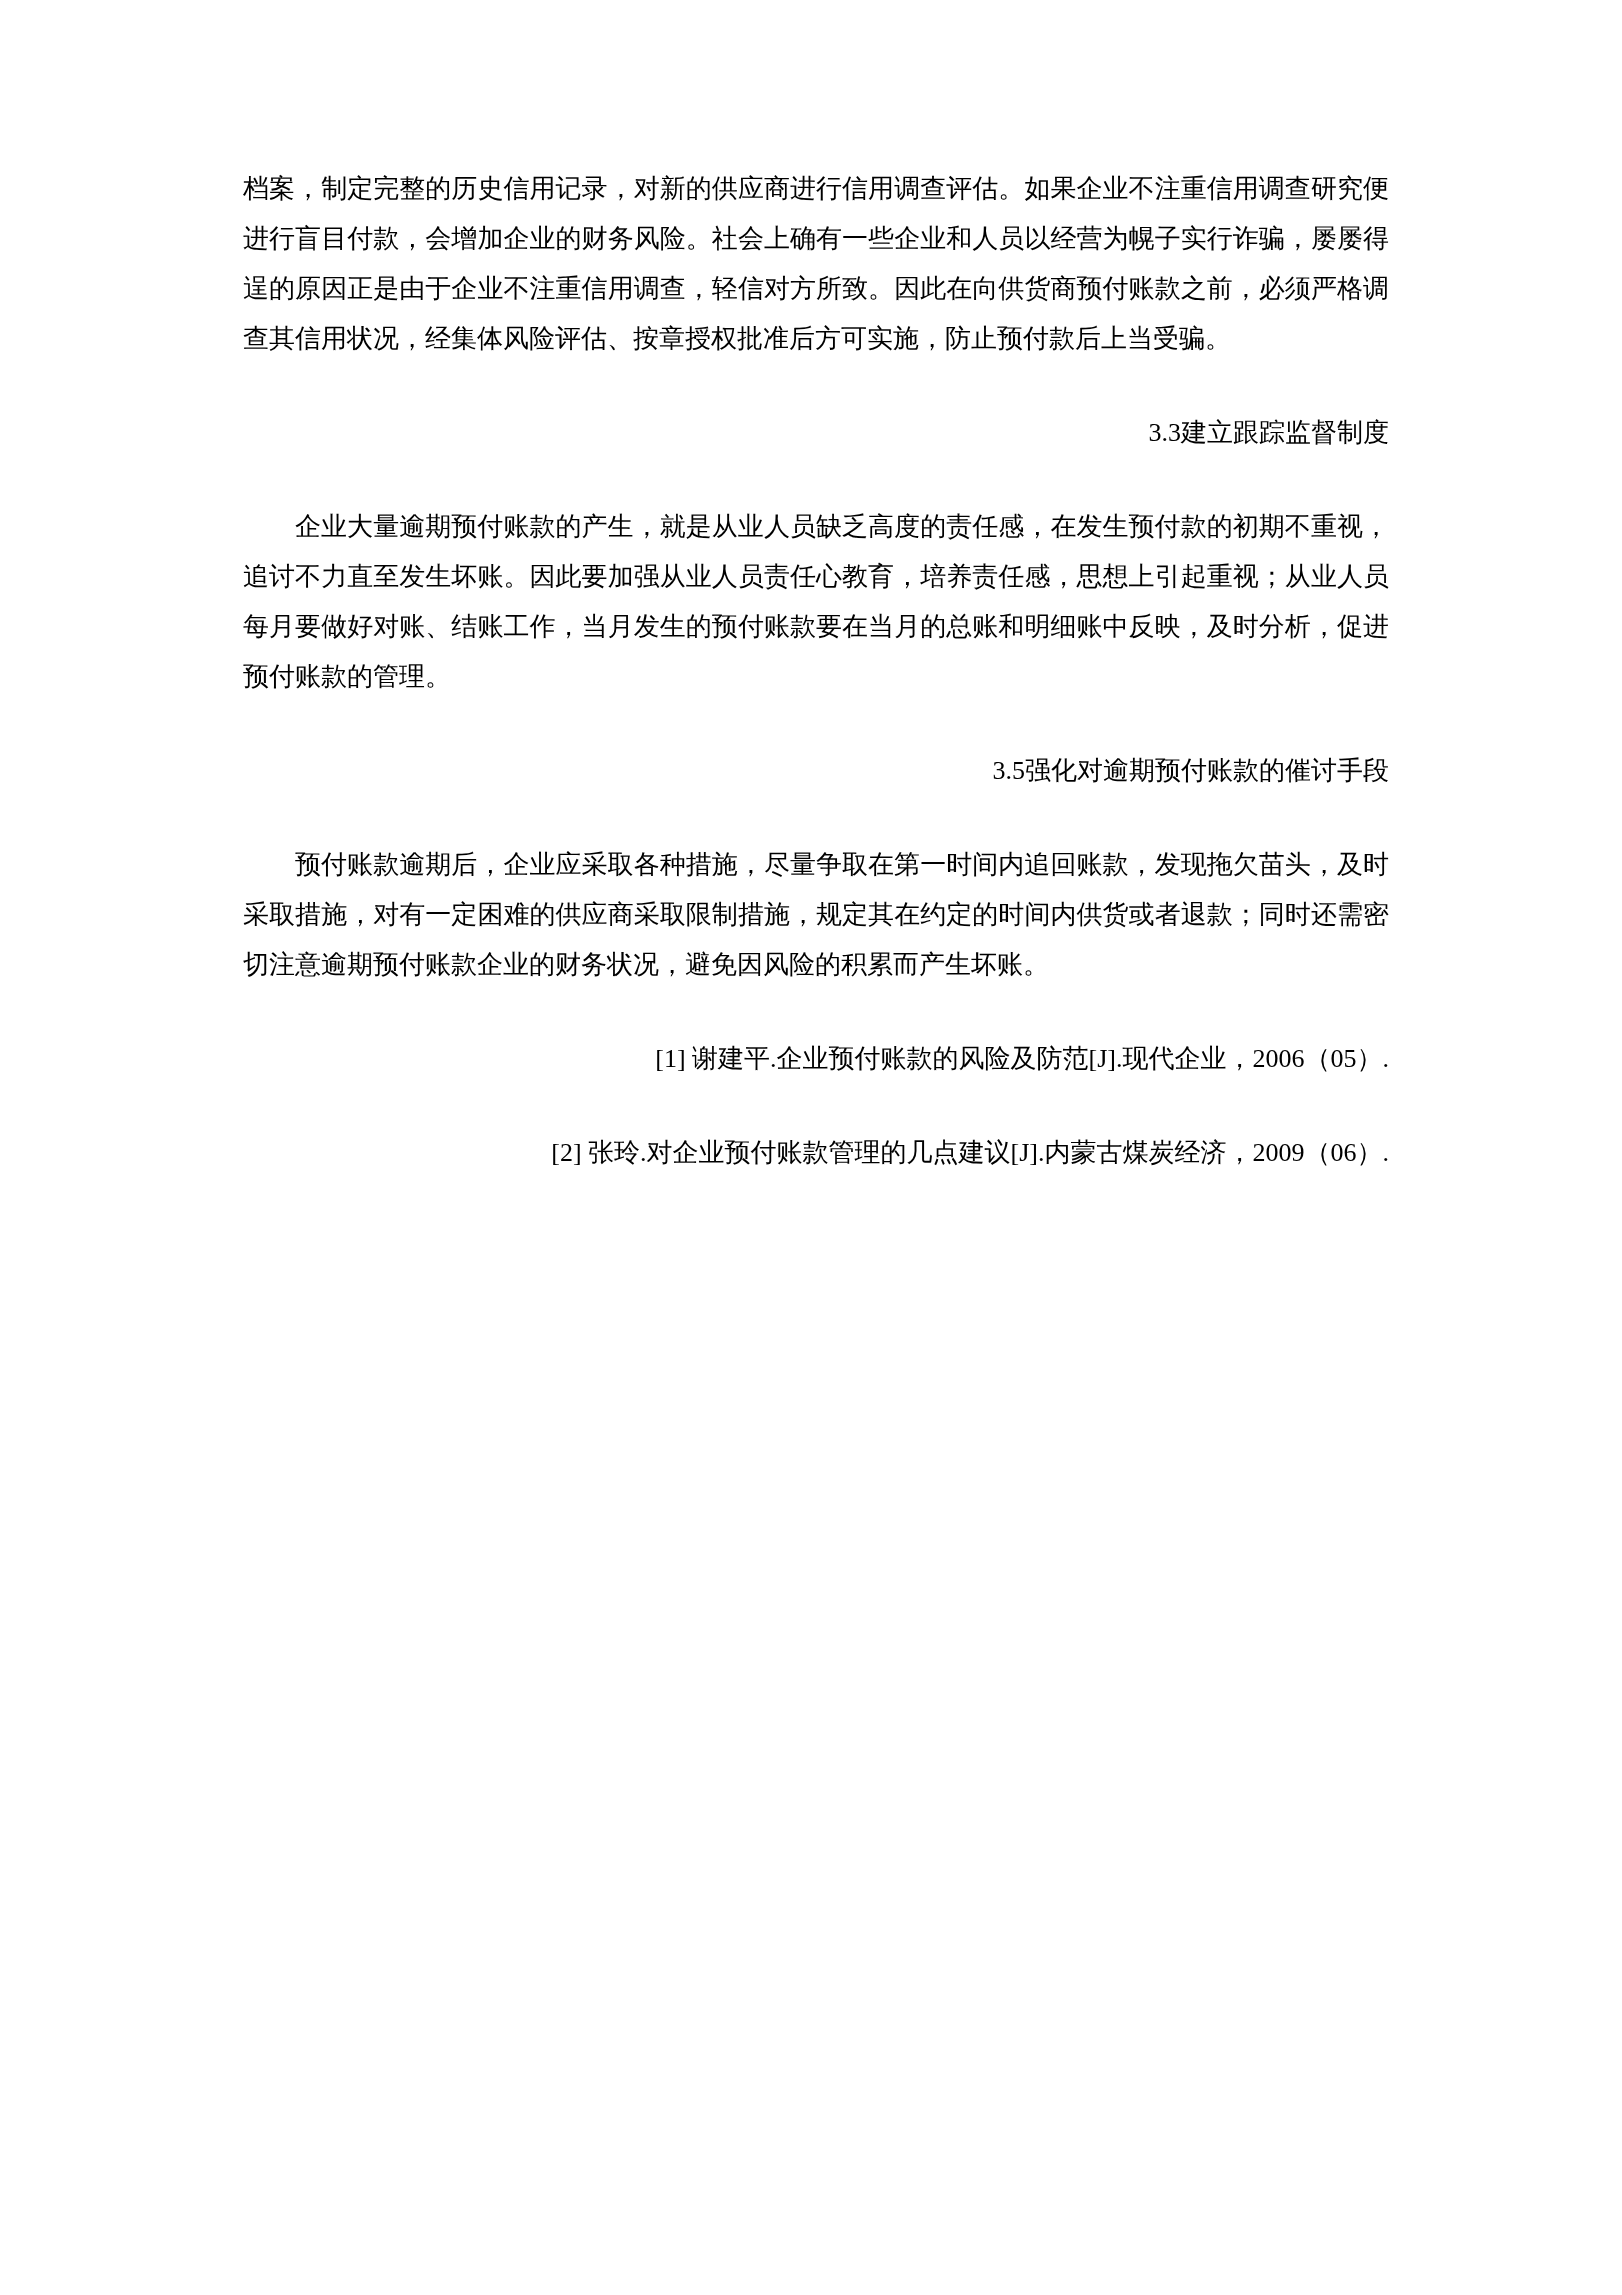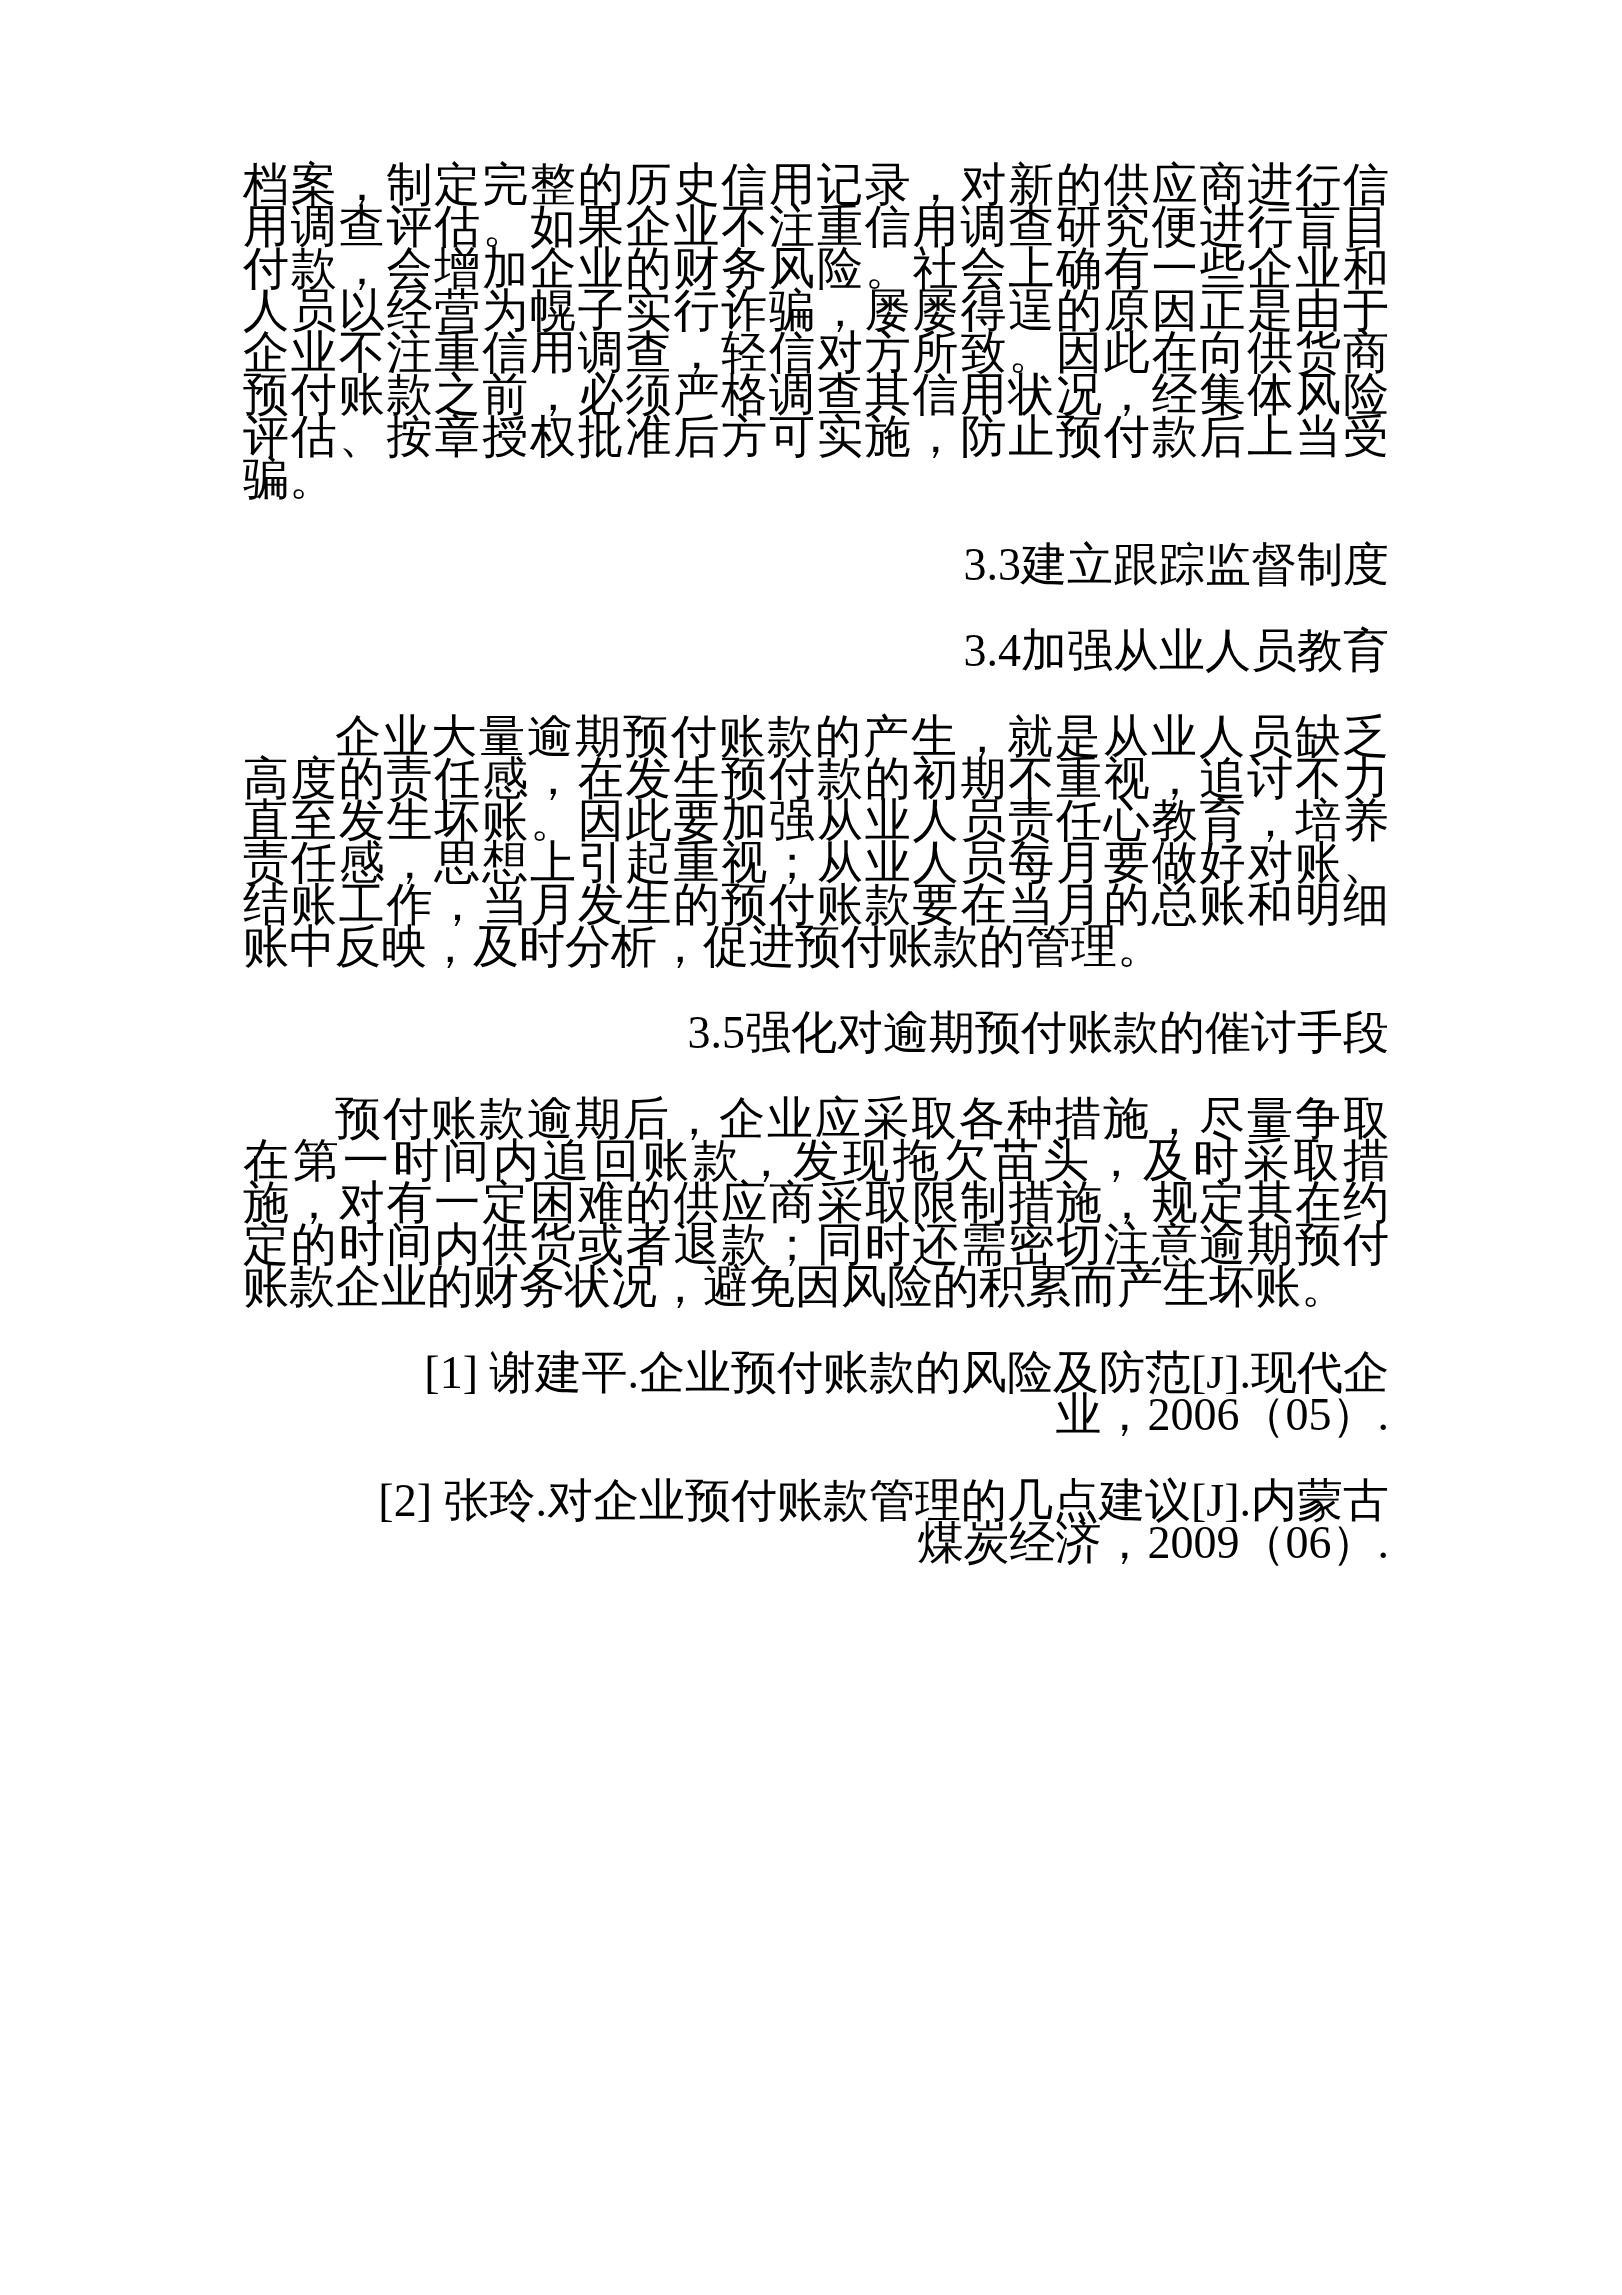--- a/index.html
+++ b/index.html
@@ -13,22 +13,22 @@
     height: 2295px;
     box-sizing: border-box;
     background: #ffffff;
     padding: 164px 0 0 243px;
     overflow: hidden;
   }
   .doc-text {
     width: 1146px;
     color: #000000;
     font-family: "Liberation Serif", "DejaVu Serif", serif;
-    font-size: 46px;
-    line-height: 42px;
+    font-size: 26px;
+    line-height: 50px;
   }
   p.block {
     margin: 0 0 44px 0;
     padding: 0;
     text-align: justify;
     text-indent: 2em;
     word-break: break-all;
   }
   p.block.no-indent {
     text-indent: 0;
@@ -41,21 +41,20 @@
 <body>
 
 <div class="page">
   <div class="doc-text">
 
     <p class="block no-indent">档案，制定完整的历史信用记录，对新的供应商进行信用调查评估。如果企业不注重信用调查研究便进行盲目付款，会增加企业的财务风险。社会上确有一些企业和人员以经营为幌子实行诈骗，屡屡得逞的原因正是由于企业不注重信用调查，轻信对方所致。因此在向供货商预付账款之前，必须严格调查其信用状况，经集体风险评估、按章授权批准后方可实施，防止预付款后上当受骗。</p>
 
     <p class="block single-line">3.3建立跟踪监督制度</p>
 
 
-    <p class="block single-line">3.4加强从业人员教育</p>
 
     <p class="block">企业大量逾期预付账款的产生，就是从业人员缺乏高度的责任感，在发生预付款的初期不重视，追讨不力直至发生坏账。因此要加强从业人员责任心教育，培养责任感，思想上引起重视；从业人员每月要做好对账、结账工作，当月发生的预付账款要在当月的总账和明细账中反映，及时分析，促进预付账款的管理。</p>
 
     <p class="block single-line">3.5强化对逾期预付账款的催讨手段</p>
 
     <p class="block">预付账款逾期后，企业应采取各种措施，尽量争取在第一时间内追回账款，发现拖欠苗头，及时采取措施，对有一定困难的供应商采取限制措施，规定其在约定的时间内供货或者退款；同时还需密切注意逾期预付账款企业的财务状况，避免因风险的积累而产生坏账。</p>
 
 
 
     <p class="block single-line">[1] 谢建平.企业预付账款的风险及防范[J].现代企业，2006（05）.</p>

